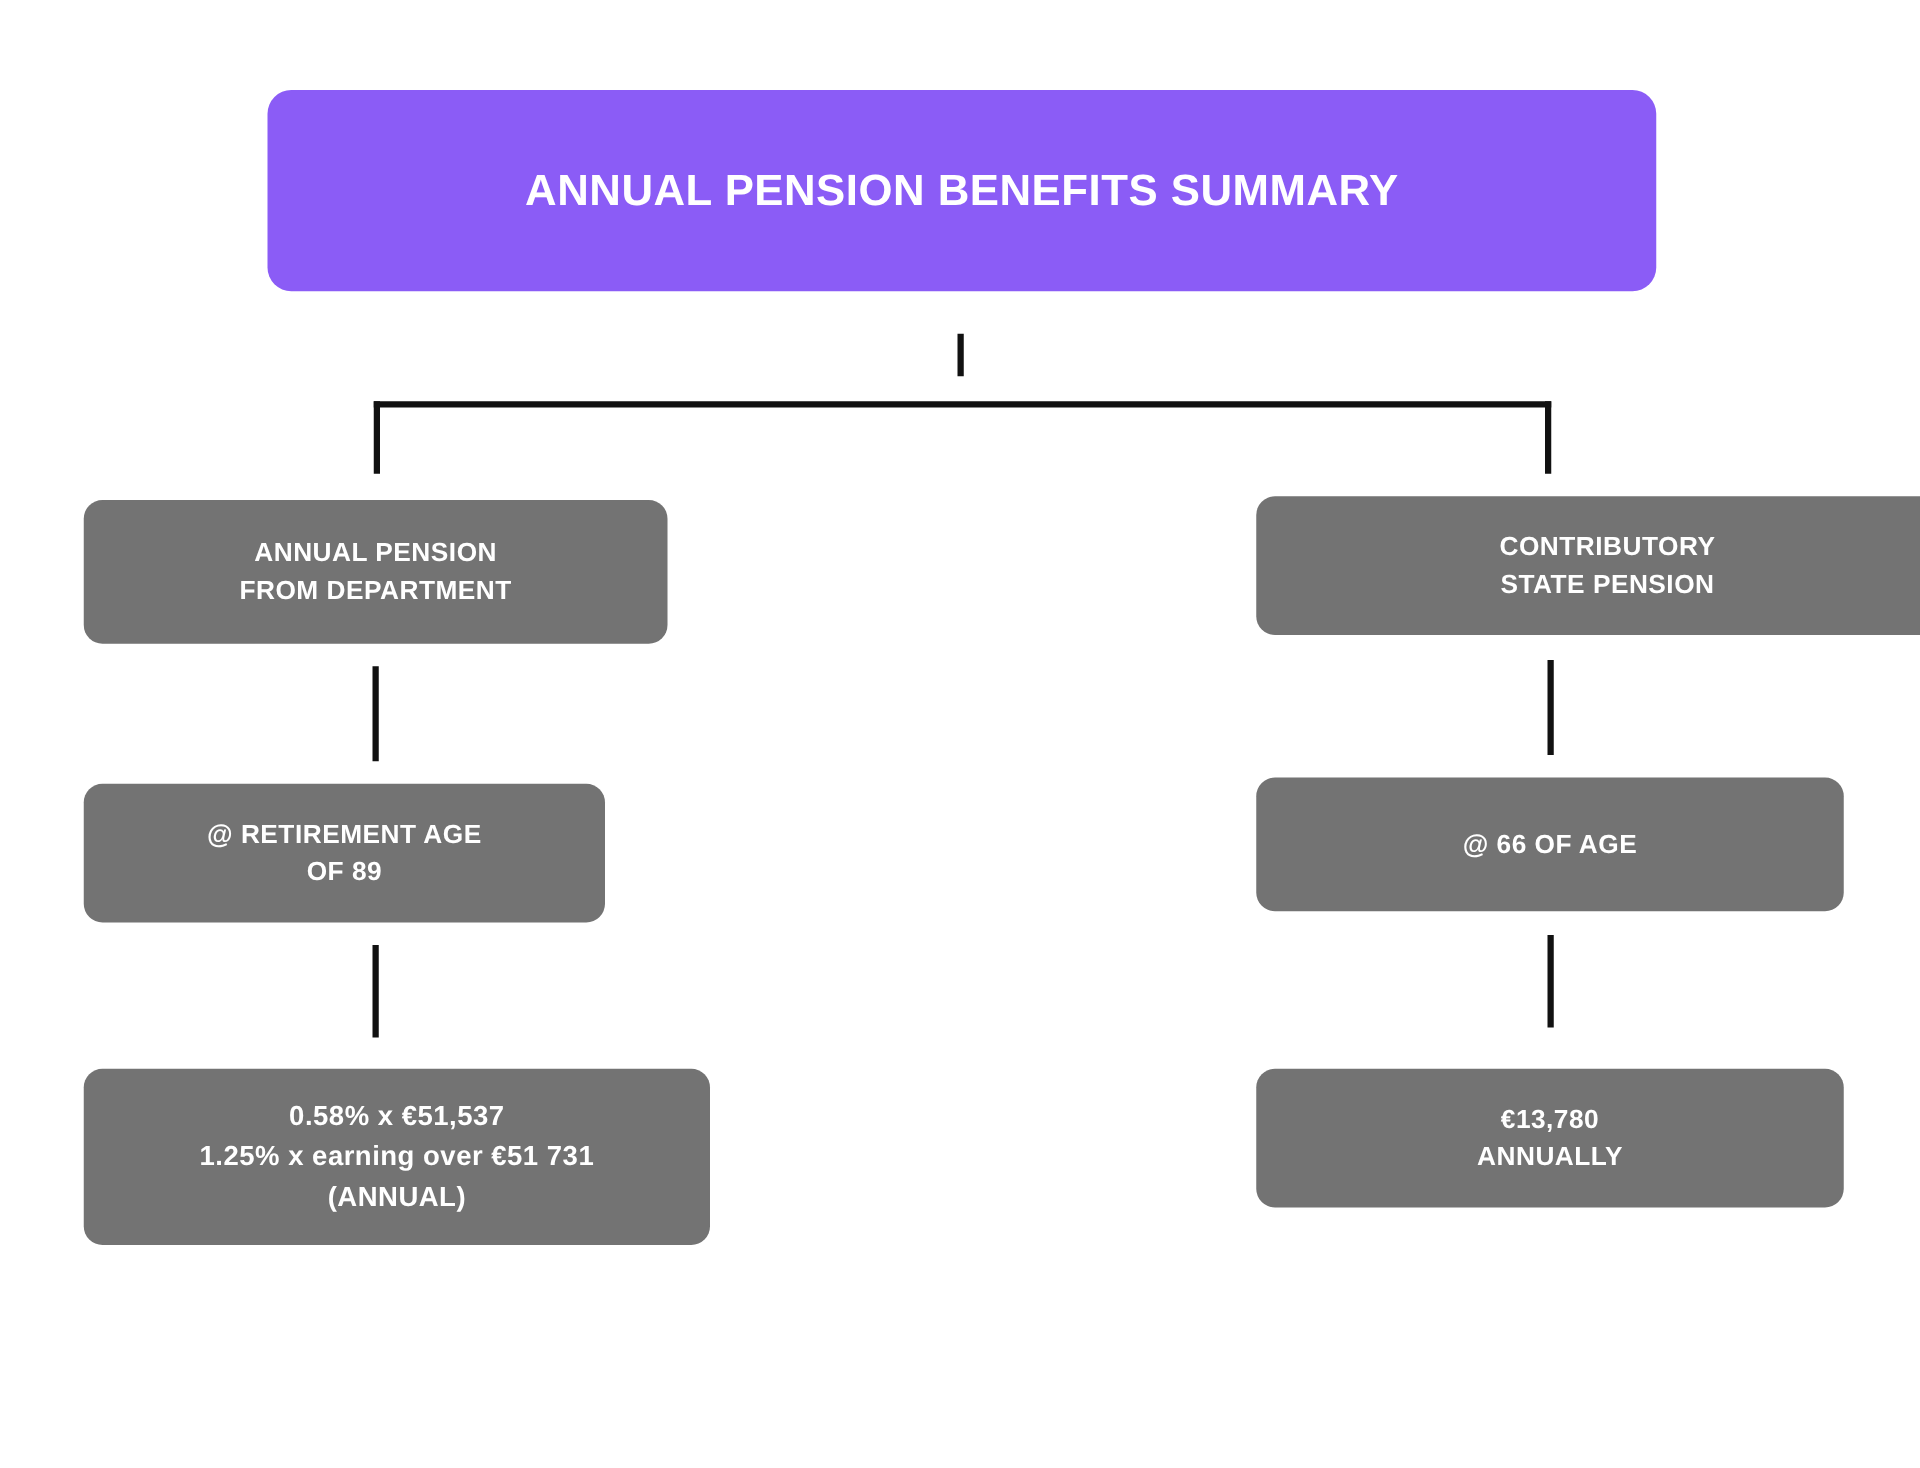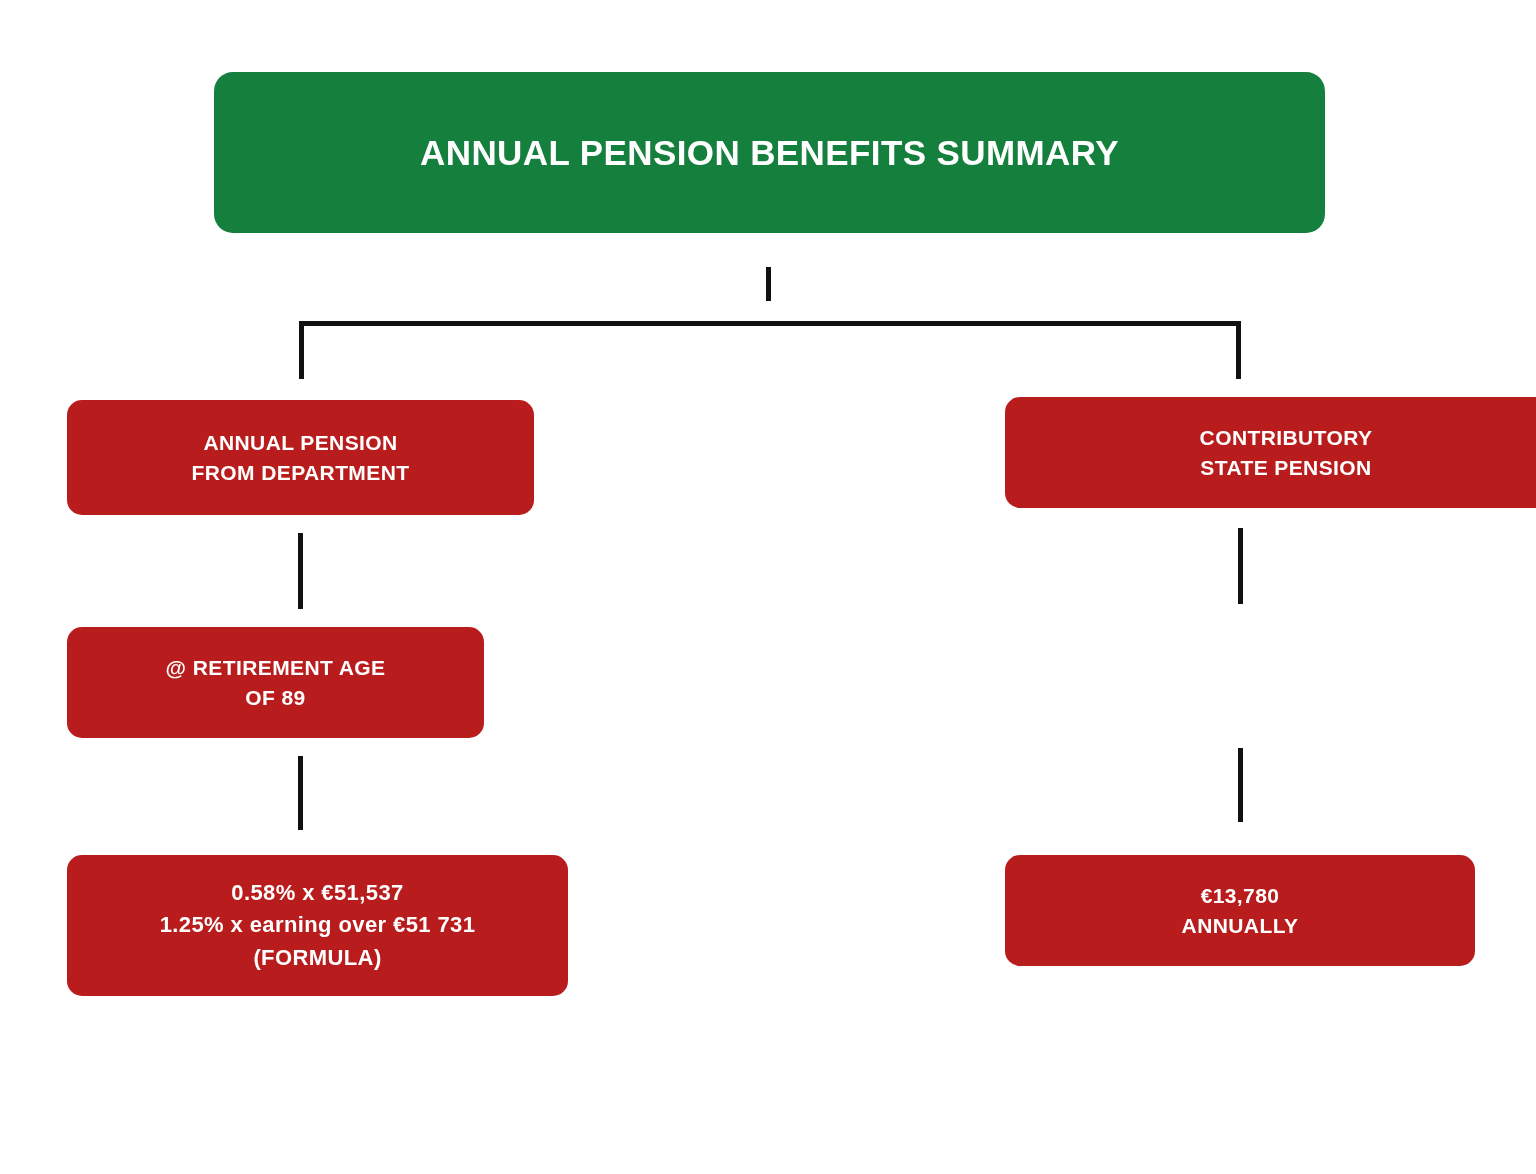--- a/index.html
+++ b/index.html
@@ -21,21 +21,21 @@
     overflow: hidden;
   }
 
   
   .title-box {
     position: absolute;
     left: 214px;
     top: 72px;
     width: 1111px;
     height: 161px;
-    background: #15803d;
+    background: #8b5cf6;
     border-radius: 19px;
     display: flex;
     align-items: center;
     justify-content: center;
     box-sizing: border-box;
   }
   .title-text {
     color: #ffffff;
     font-size: 35px;
     font-weight: bold;
@@ -44,21 +44,21 @@
     letter-spacing: 0.4px;
     padding: 0 24px;
   }
   .title-text .l2 {
     display: block;
   }
 
   
   .node {
     position: absolute;
-    background: #b91c1c;
+    background: #737373;
     border-radius: 15px;
     display: flex;
     align-items: center;
     justify-content: center;
     box-sizing: border-box;
     color: #ffffff;
     text-align: center;
   }
   .node .label {
     font-size: 21px;
@@ -137,33 +137,38 @@
       <span class="ln">OF 89</span>
     </div>
   </div>
 
   <div class="conn v" id="conn-l2"></div>
 
   <div class="node" id="node-left-3">
     <div class="label">
       <span class="ln">0.58% x €51,537</span>
       <span class="ln">1.25% x earning over €51 731</span>
-      <span class="ln">(FORMULA)</span>
+      <span class="ln">(ANNUAL)</span>
     </div>
   </div>
 
   <div class="node" id="node-right-1">
     <div class="label">
       <span class="ln">CONTRIBUTORY</span>
       <span class="ln">STATE PENSION</span>
     </div>
   </div>
 
   <div class="conn v" id="conn-r1"></div>
 
+  <div class="node" id="node-right-2">
+    <div class="label">
+      <span class="ln">@ 66 OF AGE</span>
+    </div>
+  </div>
 
   <div class="conn v" id="conn-r2"></div>
 
   <div class="node" id="node-right-3">
     <div class="label">
       <span class="ln">€13,780</span>
       <span class="ln">ANNUALLY</span>
     </div>
   </div>
 

